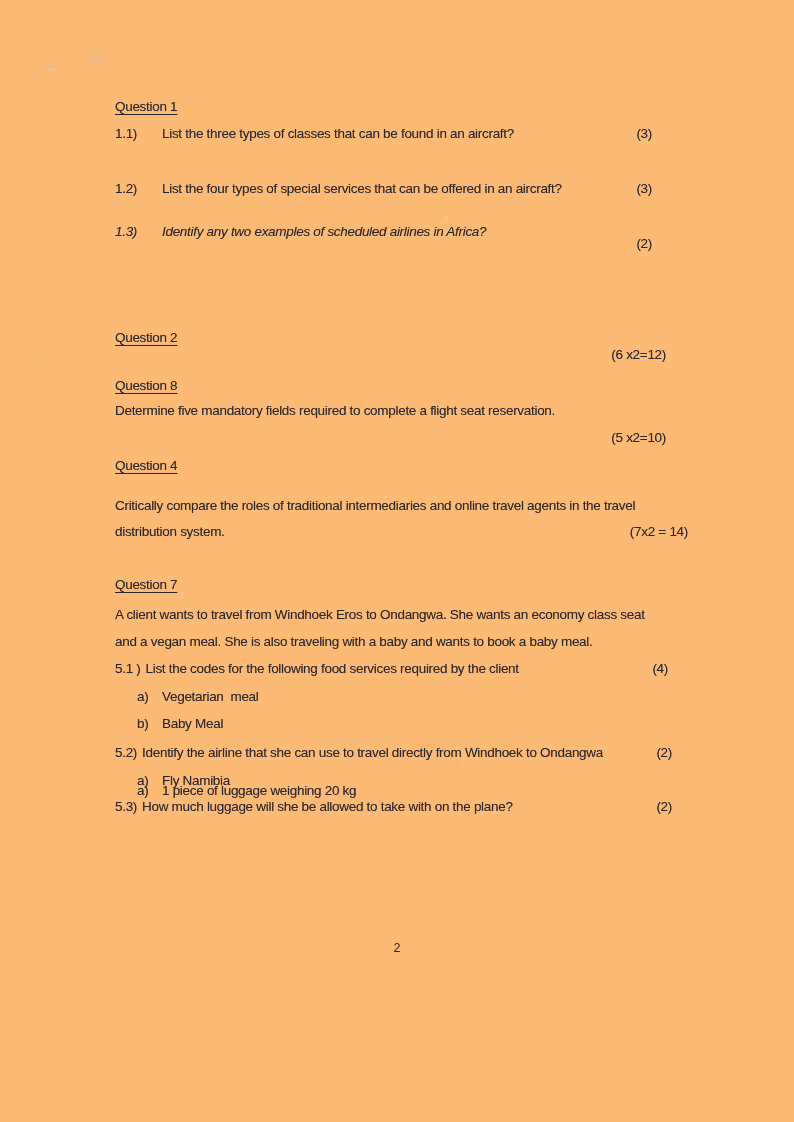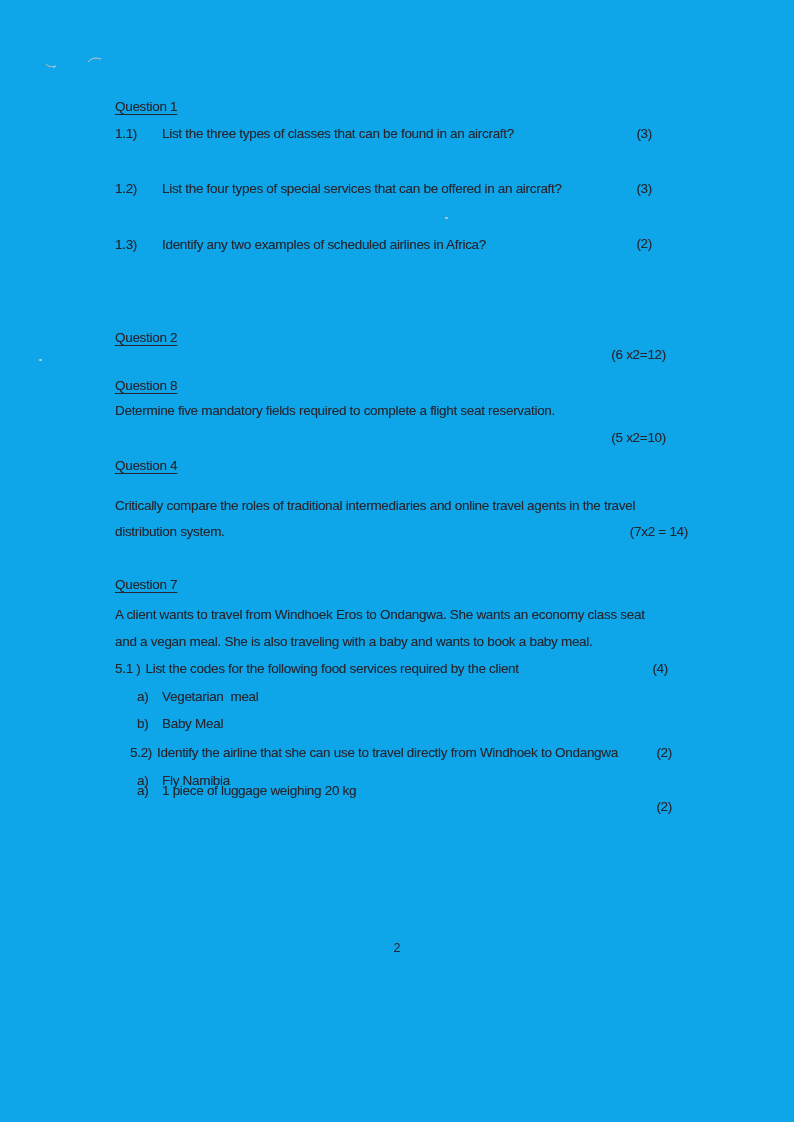--- a/index.html
+++ b/index.html
@@ -1,21 +1,21 @@
 <!DOCTYPE html>
 <html><head>
 <meta charset="utf-8">
 <style>
   html, body { margin: 0; padding: 0; background: #e8e8e8; }
   .page {
     position: relative;
     width: 794px;
     height: 1122px;
     margin: 0 auto;
-    background: #0ea5e9;
+    background: #fdba74;
     overflow: hidden;
     font-family: "Liberation Sans", "DejaVu Sans", sans-serif;
     color: #26262e;
   }
   .line {
     position: absolute;
     left: 115px;
     font-size: 13.5px;
     letter-spacing: -0.3px;
     line-height: 16px;
@@ -78,21 +78,21 @@
   <div class="dot" style="left:39px; top:359px;"></div>
 
   <div class="line heading" style="top:99px;">Question 1</div>
 
   <div class="line" style="top:126px;"><span class="qnum1">1.1)</span><span>List the three types of classes that can be found in an aircraft?</span></div>
   <div class="marks" style="top:126px; right:142px;">(3)</div>
 
   <div class="line" style="top:181px;"><span class="qnum1">1.2)</span><span>List the four types of special services that can be offered in an aircraft?</span></div>
   <div class="marks" style="top:181px; right:142px;">(3)</div>
 
-  <div class="line" style="top:237px;"><span class="qnum1">1.3)</span><span>Identify any two examples of scheduled airlines in Africa?</span></div>
+  <div class="line" style="top:224px;font-style:italic;"><span class="qnum1">1.3)</span><span>Identify any two examples of scheduled airlines in Africa?</span></div>
   <div class="marks" style="top:236px; right:142px;">(2)</div>
 
   <div class="line heading" style="top:294px;margin-top:36px;">Question 2</div>
   <div class="marks" style="top:347px; right:128px;">(6 x2=12)</div>
 
   <div class="line heading" style="top:378px;">Question 8</div>
   <div class="line" style="top:403px;">Determine five mandatory fields required to complete a flight seat reservation.</div>
   <div class="marks" style="top:430px; right:128px;">(5 x2=10)</div>
 
   <div class="line heading" style="top:458px;">Question 4</div>
@@ -103,24 +103,25 @@
   <div class="line heading" style="top:577px;">Question 7</div>
   <div class="line" style="top:634px;">and a vegan meal. She is also traveling with a baby and wants to book a baby meal.</div>
   <div class="line" style="top:607px;">A client wants to travel from Windhoek Eros to Ondangwa. She wants an economy class seat</div>
 
   <div class="line" style="top:661px;"><span class="qnum5">5.1 )</span><span>List the codes for the following food services required by the client</span></div>
   <div class="marks" style="top:661px; right:126px;">(4)</div>
 
   <div class="line sub" style="top:689px;"><span class="sublabel">a)</span><span>Vegetarian  meal</span></div>
   <div class="line sub" style="top:716px;"><span class="sublabel">b)</span><span>Baby Meal</span></div>
 
-  <div class="line" style="top:745px;margin-left:15px;"><span class="qnum5">5.2)</span><span>Identify the airline that she can use to travel directly from Windhoek to Ondangwa</span></div>
+  <div class="line" style="top:745px;"><span class="qnum5">5.2)</span><span>Identify the airline that she can use to travel directly from Windhoek to Ondangwa</span></div>
   <div class="marks" style="top:745px; right:122px;">(2)</div>
 
   <div class="line sub" style="top:773px;"><span class="sublabel">a)</span><span>Fly Namibia</span></div>
 
+  <div class="line" style="top:799px;"><span class="qnum5">5.3)</span><span>How much luggage will she be allowed to take with on the plane?</span></div>
   <div class="marks" style="top:799px; right:122px;">(2)</div>
 
   <div class="line sub" style="top:783px;"><span class="sublabel">a)</span><span>1 piece of luggage weighing 20 kg</span></div>
 
   <div class="page-number">2</div>
 
 </div>
 
 </body></html>

